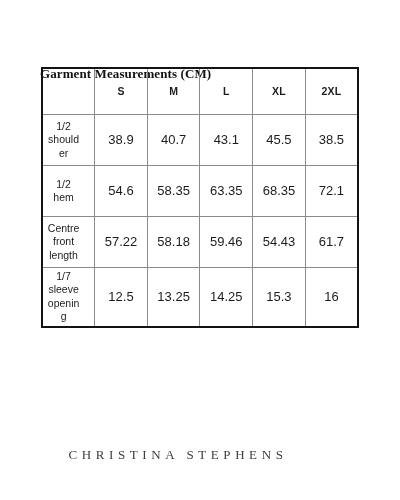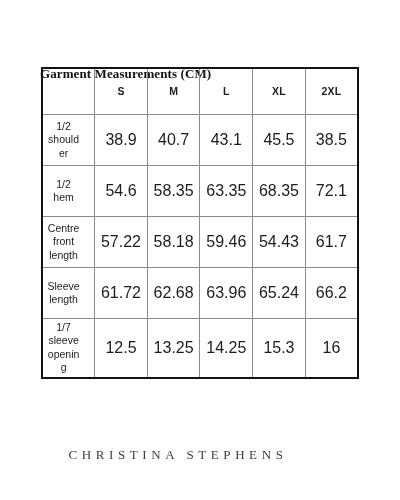--- a/index.html
+++ b/index.html
@@ -40,21 +40,21 @@
     border-collapse: collapse;
     table-layout: fixed;
     border: 2px solid #131313;
   }
   .size-table td,
   .size-table th {
     border: 1px solid #8a8a8a;
     text-align: center;
     vertical-align: middle;
     font-family: "Liberation Sans", sans-serif;
-    font-size: 16px;
+    font-size: 13px;
     color: #1c1c1c;
     padding: 2px 1px;
     line-height: 1.28;
     word-wrap: break-word;
   }
   .size-table thead th {
     height: 41px;
     font-weight: bold;
     font-size: 10.5px;
     letter-spacing: 0.2px;
@@ -120,28 +120,20 @@
       </tr>
       <tr>
         <td class="row-label">Centre front length</td>
         <td>57.22</td>
         <td>58.18</td>
         <td>59.46</td>
         <td>54.43</td>
         <td>61.7</td>
       </tr>
       <tr>
-        <td class="row-label">Sleeve length</td>
-        <td>61.72</td>
-        <td>62.68</td>
-        <td>63.96</td>
-        <td>65.24</td>
-        <td>66.2</td>
-      </tr>
-      <tr>
         <td class="row-label">1/7 sleeve opening</td>
         <td>12.5</td>
         <td>13.25</td>
         <td>14.25</td>
         <td>15.3</td>
         <td>16</td>
       </tr>
     </tbody>
   </table>
 

